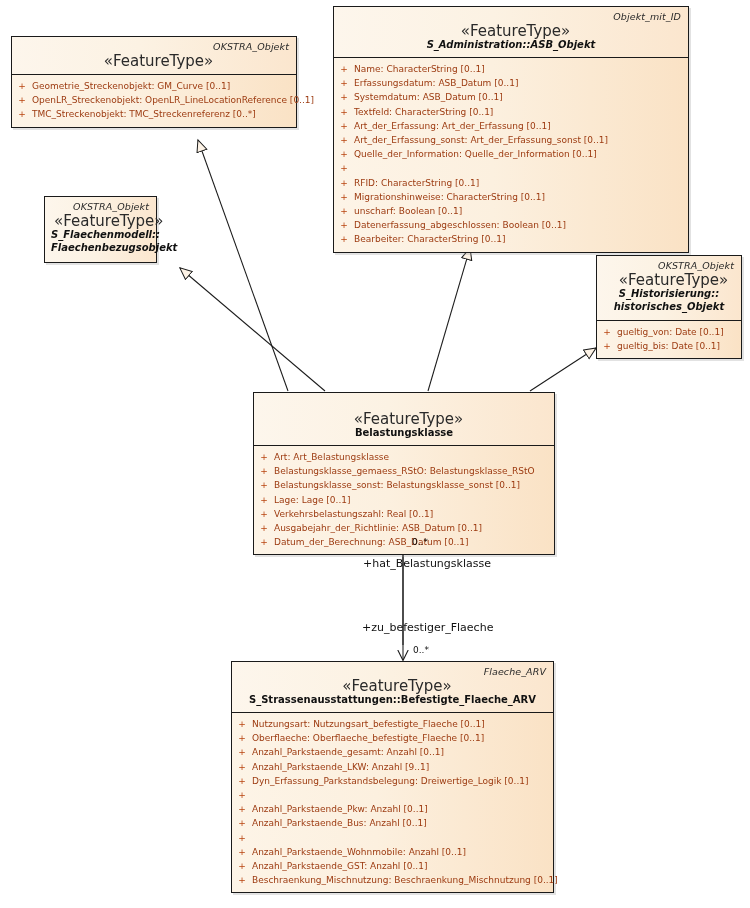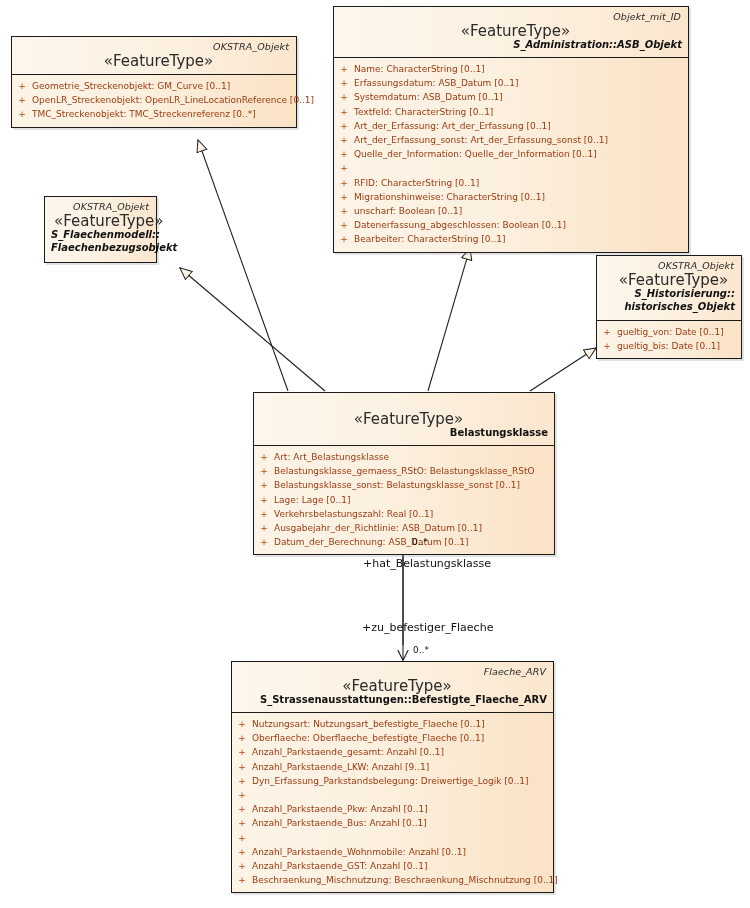--- a/index.html
+++ b/index.html
@@ -63,21 +63,21 @@
     text-align: center;
     font-size: 15px;
     color: #2a2a2a;
     line-height: 13px;
     padding-top: 2px;
     margin-left: 9px;
   }
 
   .class-title {
     display: block;
-    text-align: right;
+    text-align: center;
     font-size: 10px;
     font-weight: bold;
     color: #111111;
     line-height: 13px;
     padding: 0 6px;
   }
   .class-title.italic { font-style: italic; }
 
   .attr-compartment {
     padding: 4px 0 5px 0;

